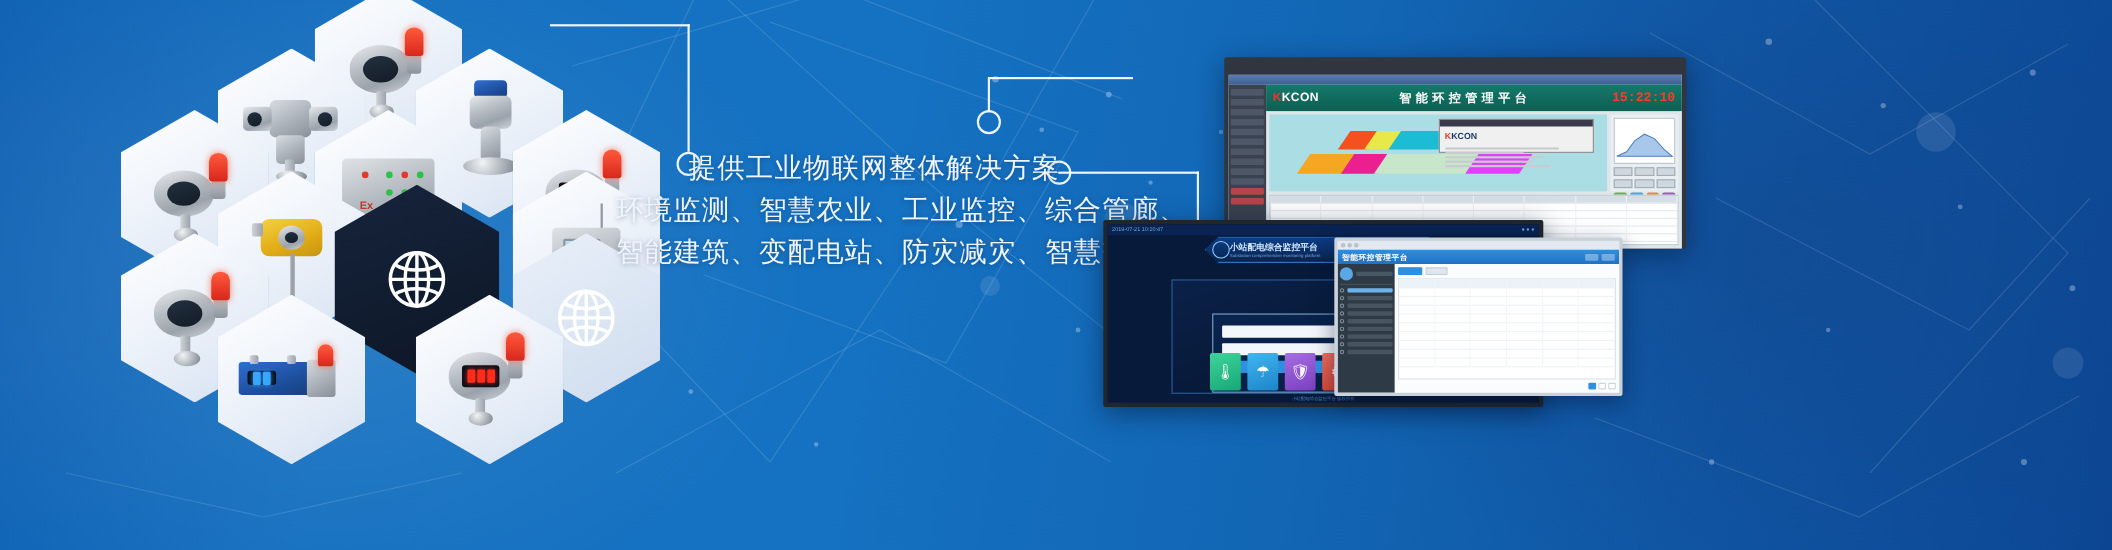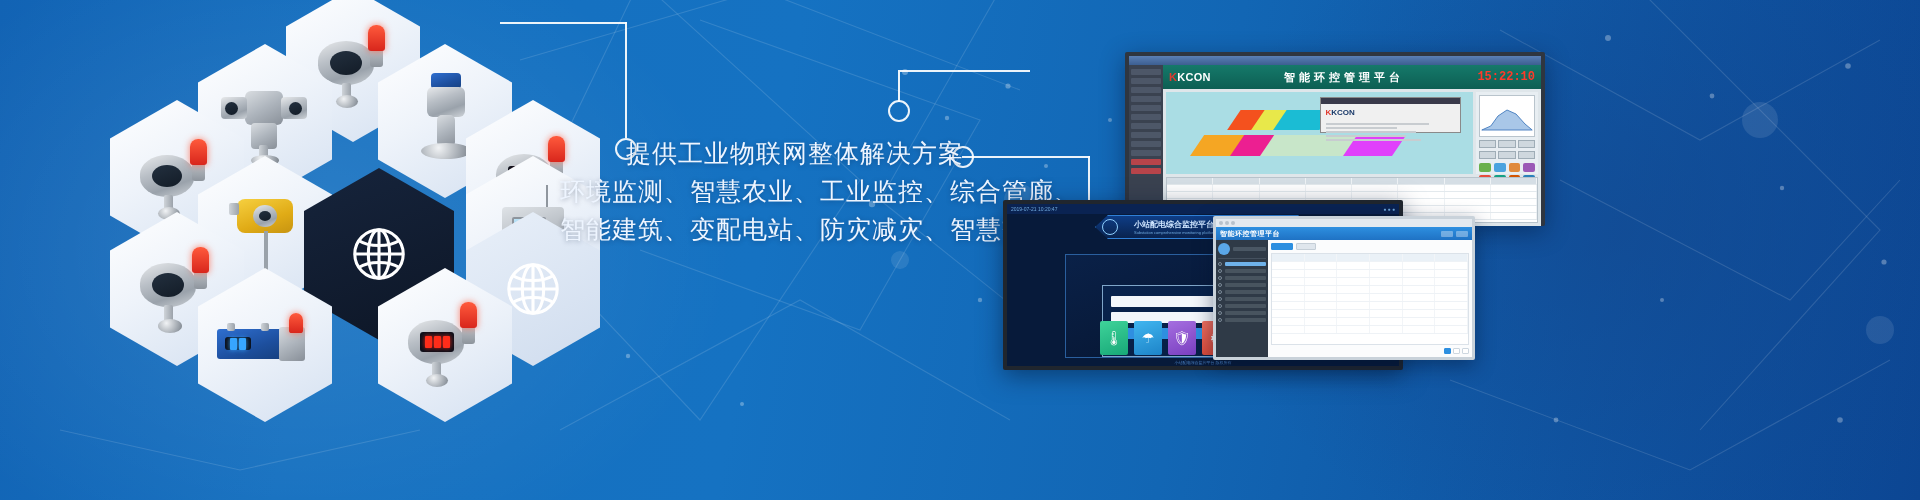--- a/index.html
+++ b/index.html
@@ -82,22 +82,22 @@
     white-space:nowrap;text-shadow:0 1px 5px rgba(0,25,60,0.35);
   }
 
   
   .node{position:absolute;border:2px solid rgba(255,255,255,0.92);border-radius:50%;
     width:22px;height:22px;background:transparent;}
   .lead{position:absolute;background:rgba(255,255,255,0.92);}
 
   
   #monitor-top{position:absolute;left:1113px;top:52px;width:420px;height:174px;
-    background:#2f3640;padding:4px 4px 0 4px;border-radius:2px;
-    box-shadow:0 6px 24px rgba(0,20,50,.45);margin-left:12px;}
+    background:#2f3640;padding:16px 4px 0 4px;border-radius:2px;
+    box-shadow:0 6px 24px rgba(0,20,50,.45);}
   .mt-inner{width:100%;height:100%;background:#dfe6ea;display:flex;flex-direction:column;overflow:hidden;}
   .mt-titlebar{height:9px;background:linear-gradient(180deg,#5a7fb5,#3c5f91);}
   .mt-main{flex:1;display:flex;min-height:0;}
   .mt-left{width:34px;background:#3a4250;display:flex;flex-direction:column;padding:4px 2px;gap:3px;}
   .mt-left .it{height:6px;background:#4d5768;border-radius:1px;}
   .mt-left .it.red{background:#b7444a;}
   .mt-body{flex:1;display:flex;flex-direction:column;min-width:0;}
   .mt-header{height:24px;background:linear-gradient(180deg,#15796a,#0d5f53);
     display:flex;align-items:center;justify-content:space-between;padding:0 6px;}
   .mt-logo{font-size:11px;font-weight:bold;color:#fff;letter-spacing:.3px;}
@@ -119,21 +119,21 @@
   .tr.head{background:#d5dee5;}
 
   #monitor-bottom{position:absolute;left:1003px;top:200px;width:400px;height:170px;
     background:#20262e;padding:4px;border-radius:2px;box-shadow:0 6px 24px rgba(0,20,50,.5);}
   .mb-inner{width:100%;height:100%;background:#071a3a;position:relative;overflow:hidden;}
   .mb-topbar{height:10px;background:#0a2352;display:flex;align-items:center;
     justify-content:space-between;padding:0 4px;}
   .mb-ts{font-size:5px;color:#6fa8dc;}
   .mb-banner{position:absolute;left:50%;transform:translateX(-50%);top:11px;width:216px;height:24px;
     background:linear-gradient(180deg,#0e3d86,#09234f);border:1px solid #2f7fd6;
-    display:flex;align-items:center;gap:16px;padding:0 6px;
+    display:flex;align-items:center;gap:0;padding:0 6px;
     clip-path:polygon(6% 0,94% 0,100% 50%,94% 100%,6% 100%,0 50%);}
   .mb-seal{width:16px;height:16px;border-radius:50%;border:1.5px solid #8fd0ff;flex:0 0 auto;}
   .mb-bt{font-size:8px;color:#cfe6ff;font-weight:bold;}
   .mb-bs{font-size:4px;color:#6fa8dc;line-height:1.3;}
   .mb-cabinet{position:absolute;left:58px;top:50px;width:200px;height:104px;
     border:1px solid #2a5f9e;background:linear-gradient(160deg,#0a2148,#061530);}
   .login-card{position:absolute;left:50%;top:30px;transform:translateX(-50%);
     width:126px;height:72px;border:1px solid #7fa6c9;background:rgba(10,40,85,.55);
     padding:10px 8px;display:flex;flex-direction:column;gap:5px;}
   .login-card .fld{height:11px;background:#f3f7fb;border-radius:1px;}
@@ -266,20 +266,35 @@
       <div class="dev" style="width:86px;height:92px;">
         <div class="dv-body metal" style="left:6px;top:24px;width:54px;height:42px;border-radius:50%/46%;"></div>
         <div class="dv-body darkpanel" style="left:18px;top:34px;width:30px;height:22px;border-radius:50%;"></div>
         <div class="beacon-stem" style="left:58px;top:28px;"></div>
         <div class="beacon" style="left:56px;top:8px;"></div>
         <div class="stem" style="left:30px;top:64px;height:20px;"></div>
         <div class="flange" style="left:24px;top:76px;width:22px;height:13px;"></div>
       </div>
     </div>
 
+    <div class="hex" style="left:238px;top:122px;">
+      <div class="dev" style="width:92px;height:86px;">
+        <div class="dv-body greyb" style="left:4px;top:10px;width:84px;height:58px;border-radius:4px;"></div>
+        <div class="led" style="left:22px;top:22px;background:#e03a2f;"></div>
+        <div class="led" style="left:44px;top:22px;background:#2fbf4a;"></div>
+        <div class="led" style="left:58px;top:22px;background:#e03a2f;"></div>
+        <div class="led" style="left:72px;top:22px;background:#2fbf4a;"></div>
+        <div class="led" style="left:44px;top:38px;background:#2fbf4a;"></div>
+        <div class="led" style="left:58px;top:38px;background:#2fbf4a;"></div>
+        <div class="led" style="left:72px;top:38px;background:#2fbf4a;"></div>
+        <div style="position:absolute;left:20px;top:48px;font-size:10px;font-weight:bold;color:#c0392b;">Ex</div>
+        <div class="stem" style="left:12px;top:66px;height:12px;width:14px;"></div>
+        <div class="stem" style="left:66px;top:66px;height:12px;width:14px;"></div>
+      </div>
+    </div>
 
     <div class="hex" style="left:418px;top:122px;">
       <div class="dev" style="width:86px;height:94px;">
         <div class="dv-body metal" style="left:6px;top:24px;width:56px;height:44px;border-radius:50%/46%;"></div>
         <div class="lcd" style="left:18px;top:36px;width:34px;height:20px;">
           <i></i>
             <i></i>
             <i></i>
         </div>
         <div class="beacon-stem" style="left:60px;top:26px;"></div>

